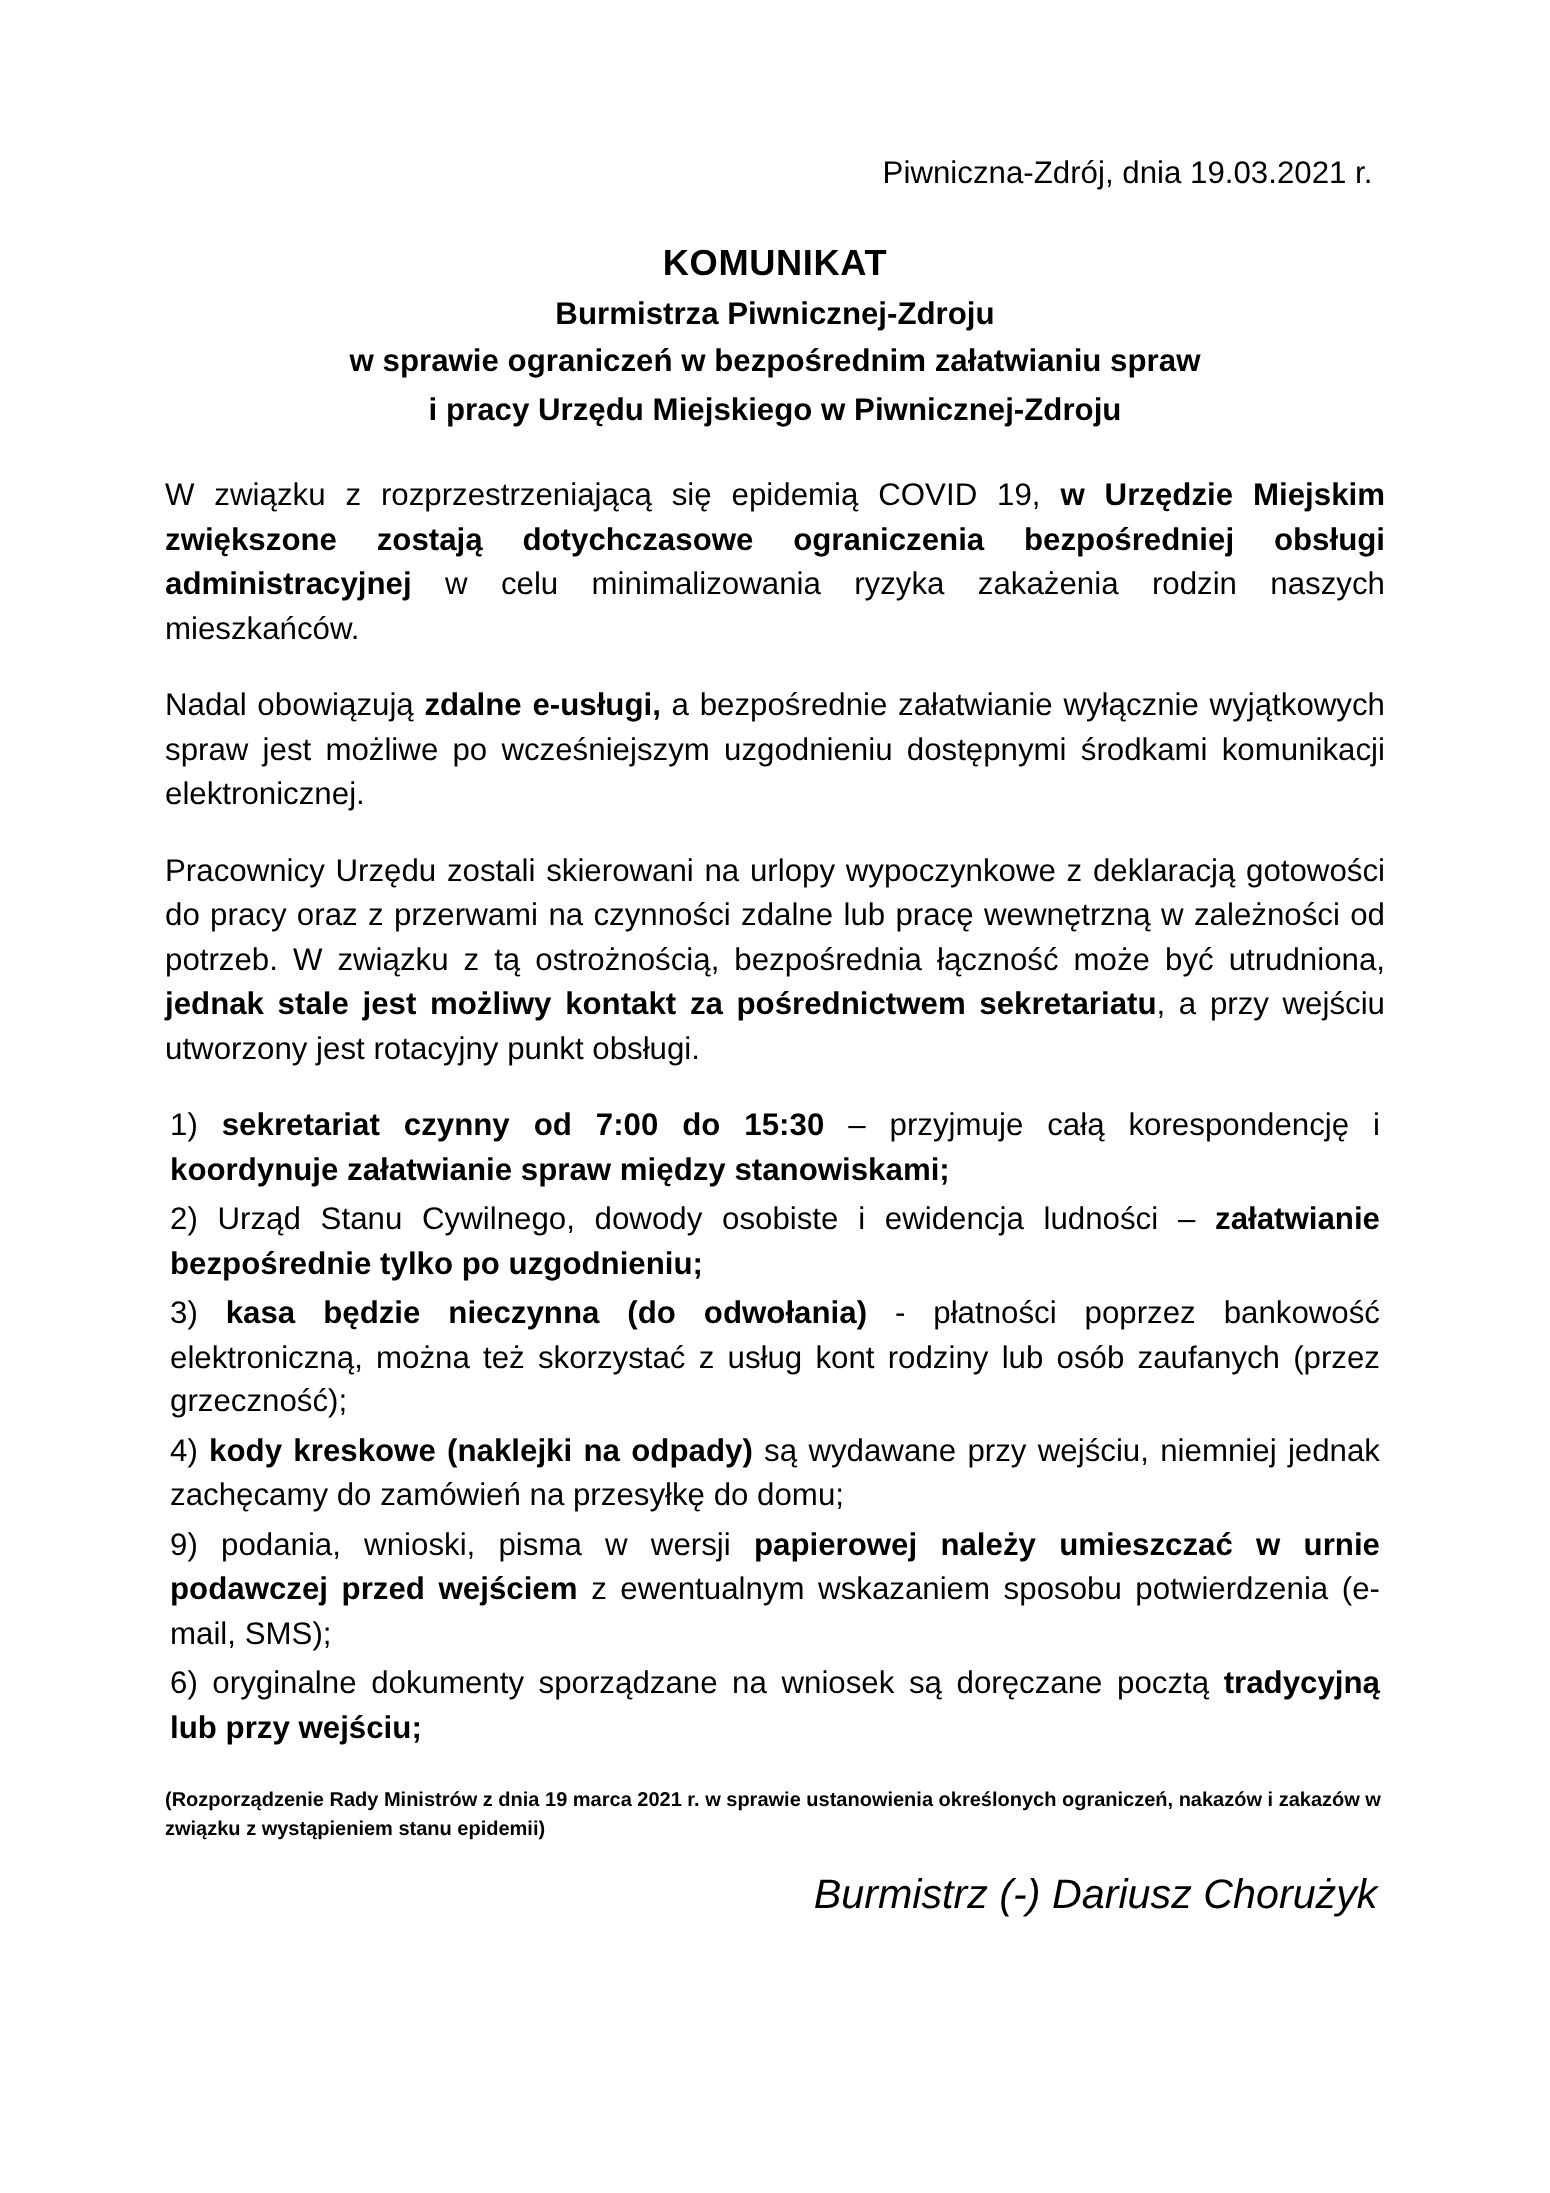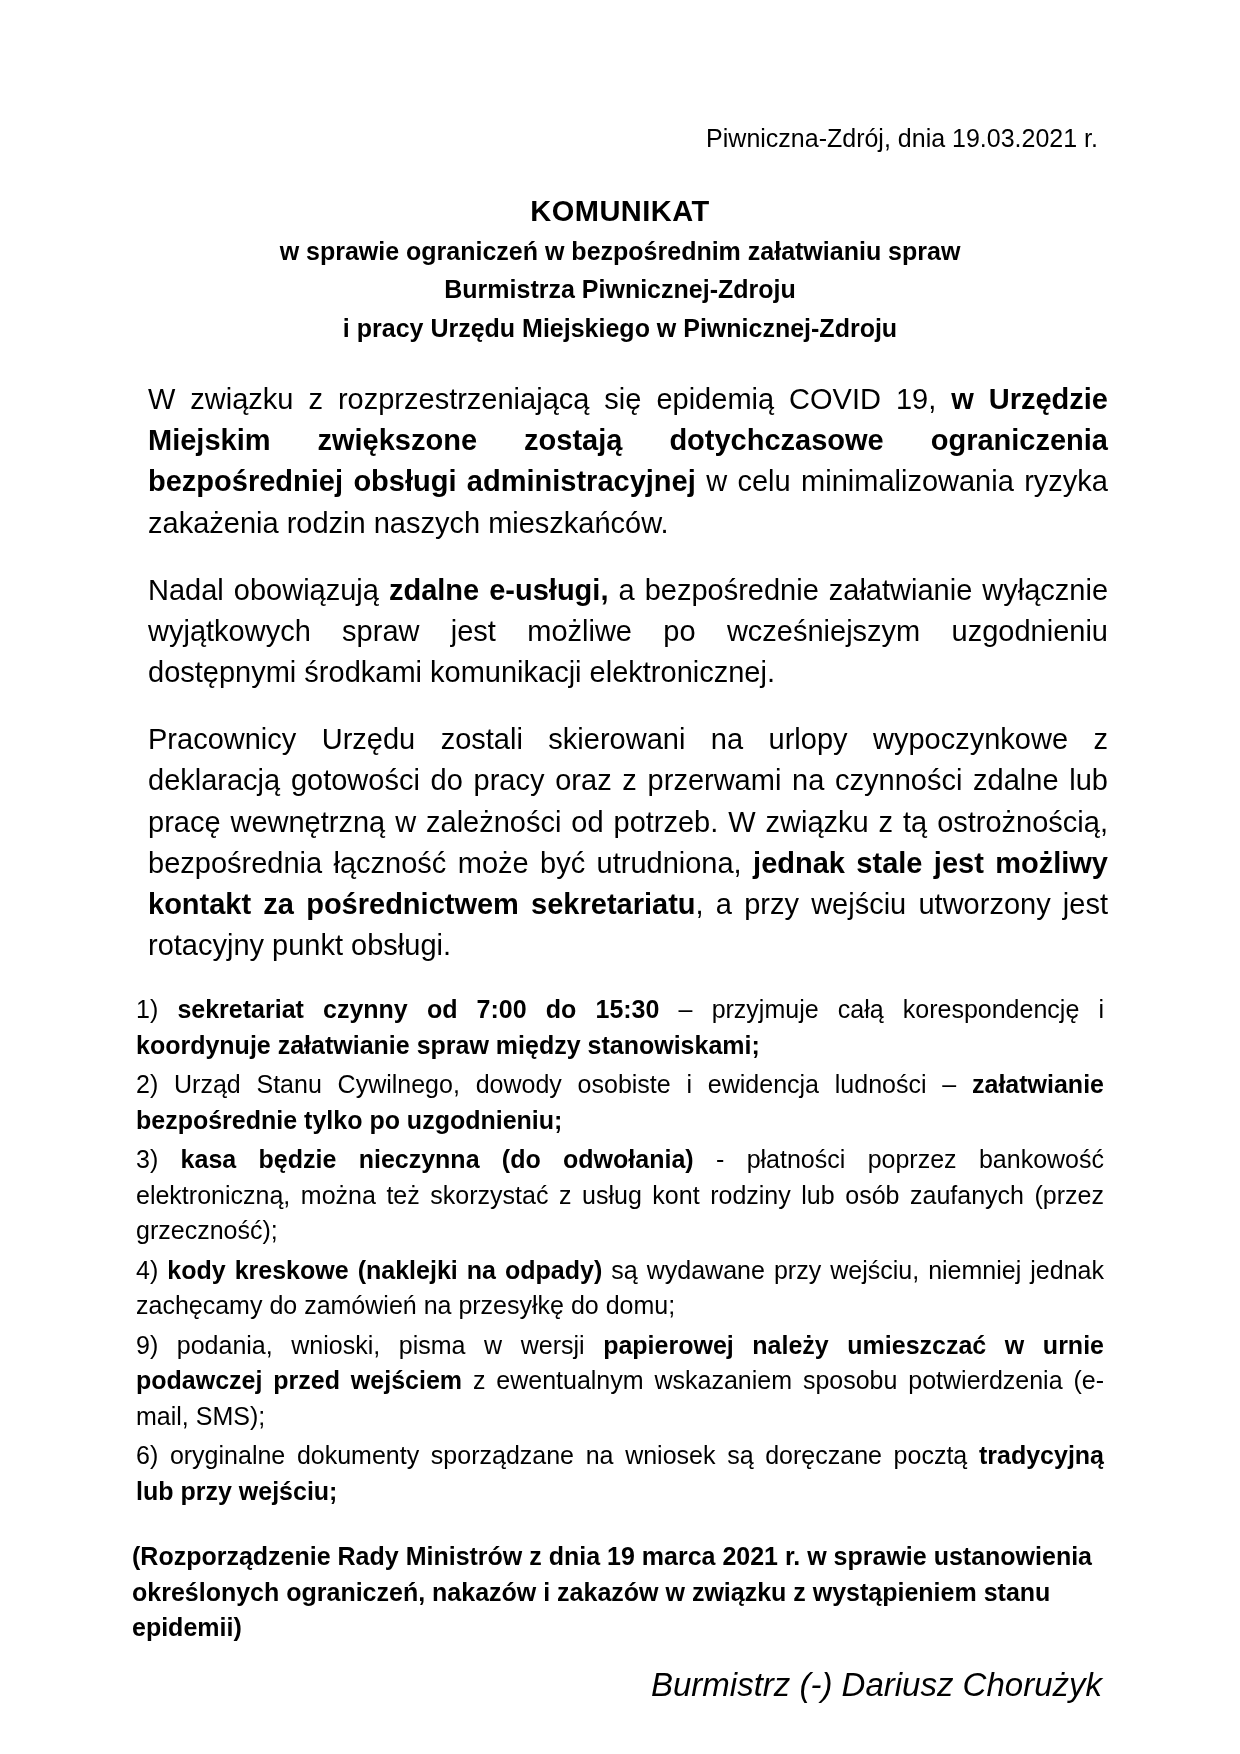--- a/index.html
+++ b/index.html
@@ -40,41 +40,41 @@
   .title-sub {
     font-size: 25px;
     font-weight: bold;
     line-height: 1.38;
     margin-top: 4px;
   }
   .body-block {
     margin-top: 34px;
   }
   p.para {
-    font-size: 29px;
+    font-size: 25px;
     line-height: 1.42;
     text-align: justify;
-    margin: 0 0 26px 16px;
+    margin: 0 0 26px 0;
   }
   p.para.tight {
     margin-bottom: 0;
   }
   .list-block {
     font-size: 25px;
     line-height: 1.42;
     text-align: justify;
     margin: 0;
   }
   .list-block .li {
     margin: 4px;
     text-align: justify;
   }
   b, strong { font-weight: bold; }
   .closing {
-    font-size: 25px;
+    font-size: 16px;
     line-height: 1.42;
     font-weight: bold;
     text-align: left;
     margin-top: 30px;
   }
   .signature {
     font-size: 33px;
     font-style: italic;
     text-align: right;
     margin-top: 20px;
@@ -83,22 +83,22 @@
 </style>
 </head>
 <body>
 
 <div class="page">
 
   <div class="date-line">Piwniczna-Zdrój, dnia 19.03.2021 r.</div>
 
   <div class="title-block">
     <div class="title-main">KOMUNIKAT</div>
+    <div class="title-sub">Burmistrza Piwnicznej-Zdroju</div>
     <div class="title-sub">w sprawie ograniczeń w bezpośrednim załatwianiu spraw</div>
-    <div class="title-sub">Burmistrza Piwnicznej-Zdroju</div>
     <div class="title-sub">i pracy Urzędu Miejskiego w Piwnicznej-Zdroju</div>
   </div>
 
   <div class="body-block">
 
     <p class="para"><span>W związku z rozprzestrzeniającą się epidemią COVID 19, </span><b>w Urzędzie Miejskim zwiększone zostają dotychczasowe ograniczenia bezpośredniej obsługi administracyjnej</b><span> w celu minimalizowania ryzyka zakażenia rodzin naszych mieszkańców.</span></p>
 
     <p class="para"><span>Nadal obowiązują </span><b>zdalne e-usługi,</b><span> a bezpośrednie załatwianie wyłącznie wyjątkowych spraw jest możliwe po wcześniejszym uzgodnieniu dostępnymi środkami komunikacji elektronicznej.</span></p>
 
     <p class="para"><span>Pracownicy Urzędu zostali skierowani na urlopy wypoczynkowe z deklaracją gotowości do pracy oraz z przerwami na czynności zdalne lub pracę wewnętrzną w zależności od potrzeb. W związku z tą ostrożnością, bezpośrednia łączność może być utrudniona, </span><b>jednak stale jest możliwy kontakt za pośrednictwem sekretariatu</b><span>, a przy wejściu utworzony jest rotacyjny punkt obsługi.</span></p>

